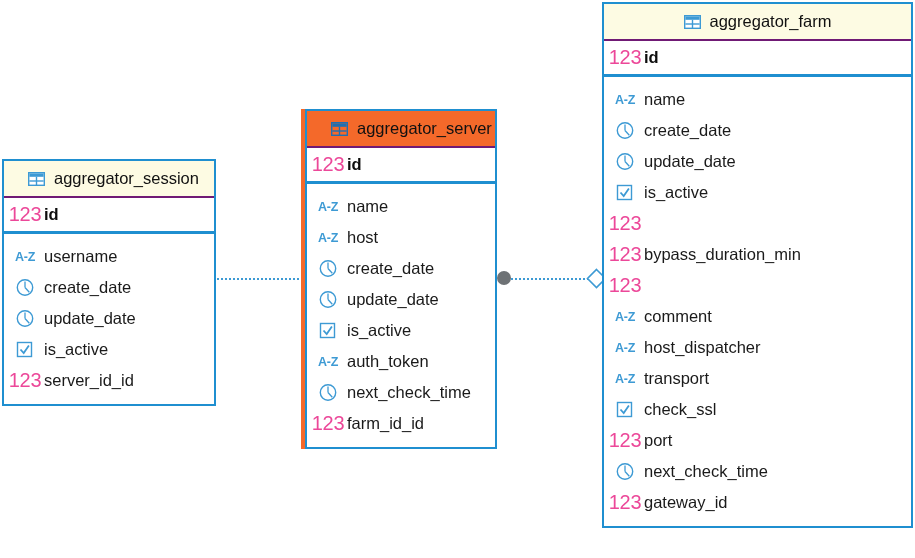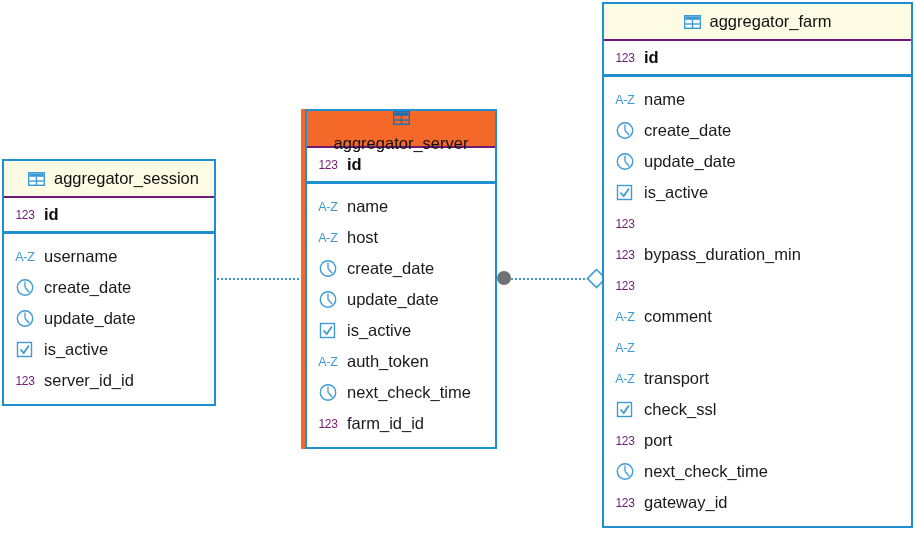--- a/index.html
+++ b/index.html
@@ -47,21 +47,20 @@
     padding: 0 24px;
     color: #111111;
     font-size: 16.5px;
   }
   .entity-header.center {
     justify-content: center;
   }
   .entity-header.accent {
     background: #f4692a;
     color: #111111;
-    flex-direction: column;
   }
 
   .tbl-icon {
     width: 17px;
     height: 14px;
     flex: 0 0 auto;
     display: block;
   }
 
   .pk-row {
@@ -94,30 +93,30 @@
 
   
   .ic {
     flex: 0 0 auto;
     display: inline-flex;
     align-items: center;
     justify-content: center;
     width: 22px;
   }
   .ic-num {
-    color: #701a75;
-    font-size: 12px;
+    color: #ec4899;
+    font-size: 20px;
     font-family: "Liberation Sans", sans-serif;
     letter-spacing: -0.3px;
     font-weight: normal;
   }
   .ic-str {
     color: #3d9ad4;
     font-size: 12.5px;
-    font-weight: normal;
+    font-weight: bold;
     letter-spacing: -0.2px;
   }
   .ic-clock, .ic-bool {
     width: 22px;
     height: 19px;
   }
   .rel-line {
     position: absolute;
     height: 0;
     border-top: 2px dotted #3d9ad4;
@@ -336,20 +335,21 @@
     </div>
     <div class="field">
       <span class="ic ic-num">123</span>
     </div>
     <div class="field">
       <span class="ic ic-str">A-Z</span>
       <span>comment</span>
     </div>
     <div class="field">
       <span class="ic ic-str">A-Z</span>
+      <span>host_dispatcher</span>
     </div>
     <div class="field">
       <span class="ic ic-str">A-Z</span>
       <span>transport</span>
     </div>
     <div class="field">
       <span class="ic">
         <svg class="ic-bool" viewBox="0 0 19 19">
             <rect x="2" y="2.5" width="14" height="14" fill="#ffffff" stroke="#3d9ad4" stroke-width="1.4"></rect>
             <polyline points="5,9.5 8.2,13 13.4,5.6" fill="none" stroke="#3d9ad4" stroke-width="1.8"></polyline>

